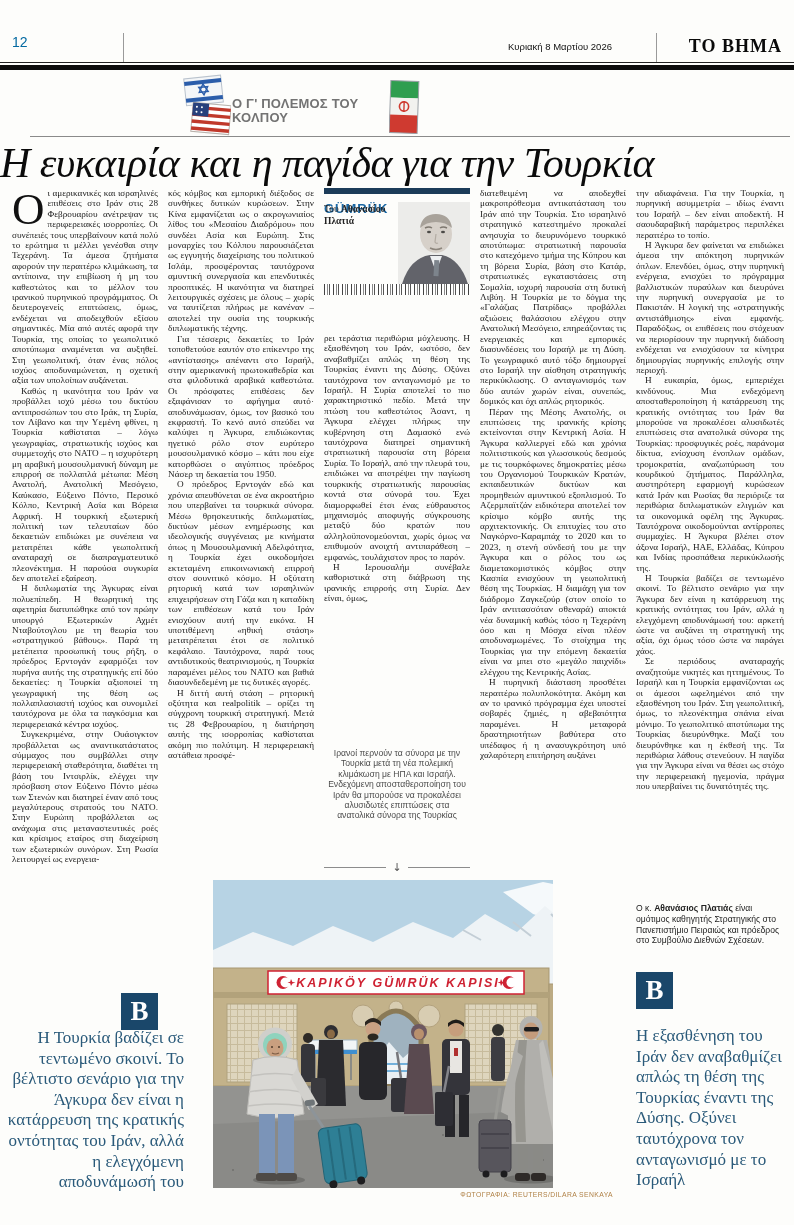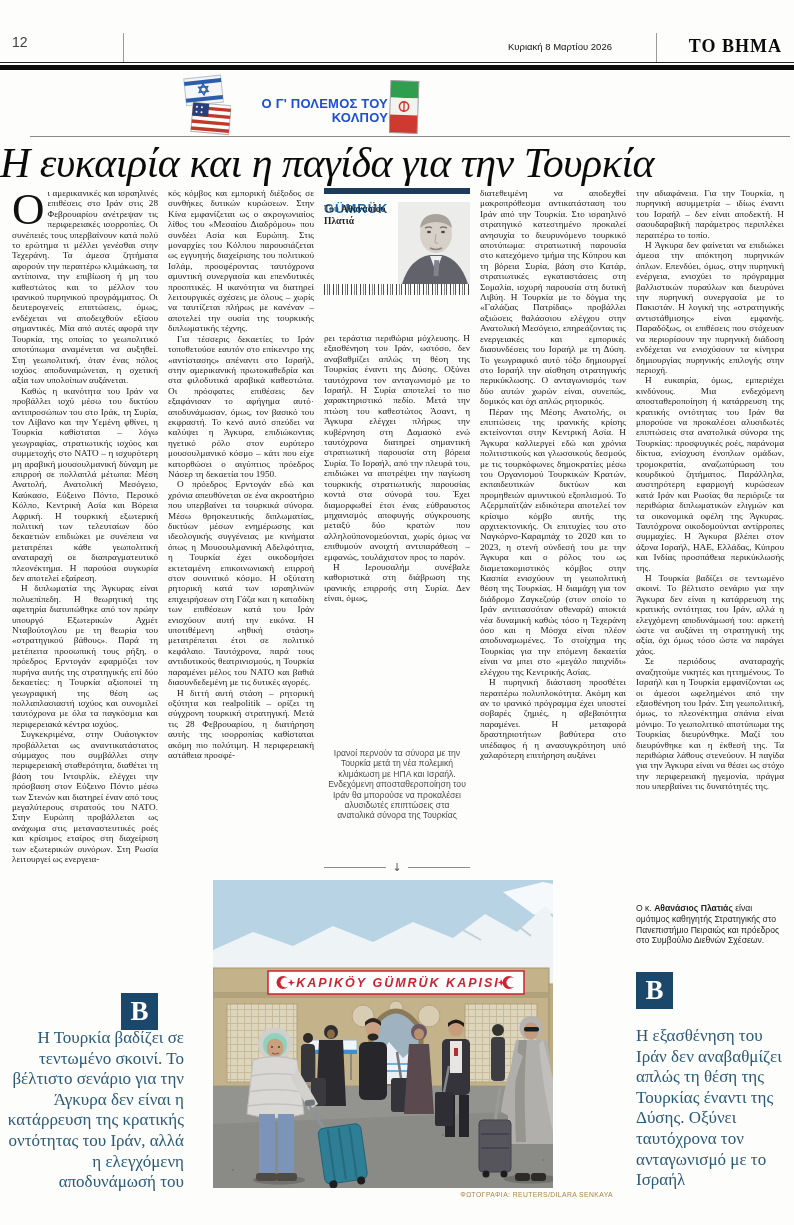--- a/index.html
+++ b/index.html
@@ -1,30 +1,30 @@
 <!DOCTYPE html>
 <html><head>
 <meta charset="utf-8">
 <style>
   html,body{margin:0;padding:0;background:#e8e8e8;}
   #page{position:relative;width:794px;height:1225px;background:#fdfdfb;margin:0 auto;
         font-family:"Liberation Serif",serif;overflow:hidden;}
   .abs{position:absolute;}
 
   
-  .pagenum{left:12px;top:34px;font:14px "Liberation Sans",sans-serif;color:#404040;text-align:center;}
+  .pagenum{left:12px;top:34px;font:14px "Liberation Sans",sans-serif;color:#0369a1;text-align:center;}
   .hdate{left:470px;top:41px;width:180px;text-align:center;font:9.5px "Liberation Sans",sans-serif;color:#111;}
   .masthead{right:12px;top:36px;font-weight:bold;font-size:18px;letter-spacing:1px;color:#0a0a0a;font-family:"Liberation Serif",serif;}
   .hdiv{width:1px;background:#9a9a9a;top:33px;height:29px;}
   .rule-thin{left:0;right:0;top:62px;height:1px;background:#222;}
   .rule-thick{left:0;right:0;top:65px;height:5px;background:#0c0c0c;}
   .band-rule{left:30px;right:4px;top:136px;height:1px;background:#8a8a8a;}
 
-  .section-title{left:232px;top:97px;width:156px;text-align:right;
-      font:bold 13px/1.1 "Liberation Sans",sans-serif;color:#1d4ed8;letter-spacing:.2px;}
+  .section-title{left:232px;top:97px;width:156px;text-align:left;
+      font:bold 13px/1.1 "Liberation Sans",sans-serif;color:#737373;letter-spacing:.2px;}
 
   .headline{left:0;right:0;top:139px;white-space:nowrap;
       font:italic 42px/1.15 "Liberation Serif",serif;color:#0b0b0b;letter-spacing:-.5px;}
 
   
   .col{top:188px;width:146px;font-size:9.2px;line-height:10.4px;text-align:justify;
        color:#1b1b1b;overflow:hidden;}
   .col p{margin:0;}
   .col p.ind{text-indent:9px;}
   .dropcap{float:left;font:400 45px/38px "Liberation Serif",serif;color:#111;padding:2px 3px 0 0;}

